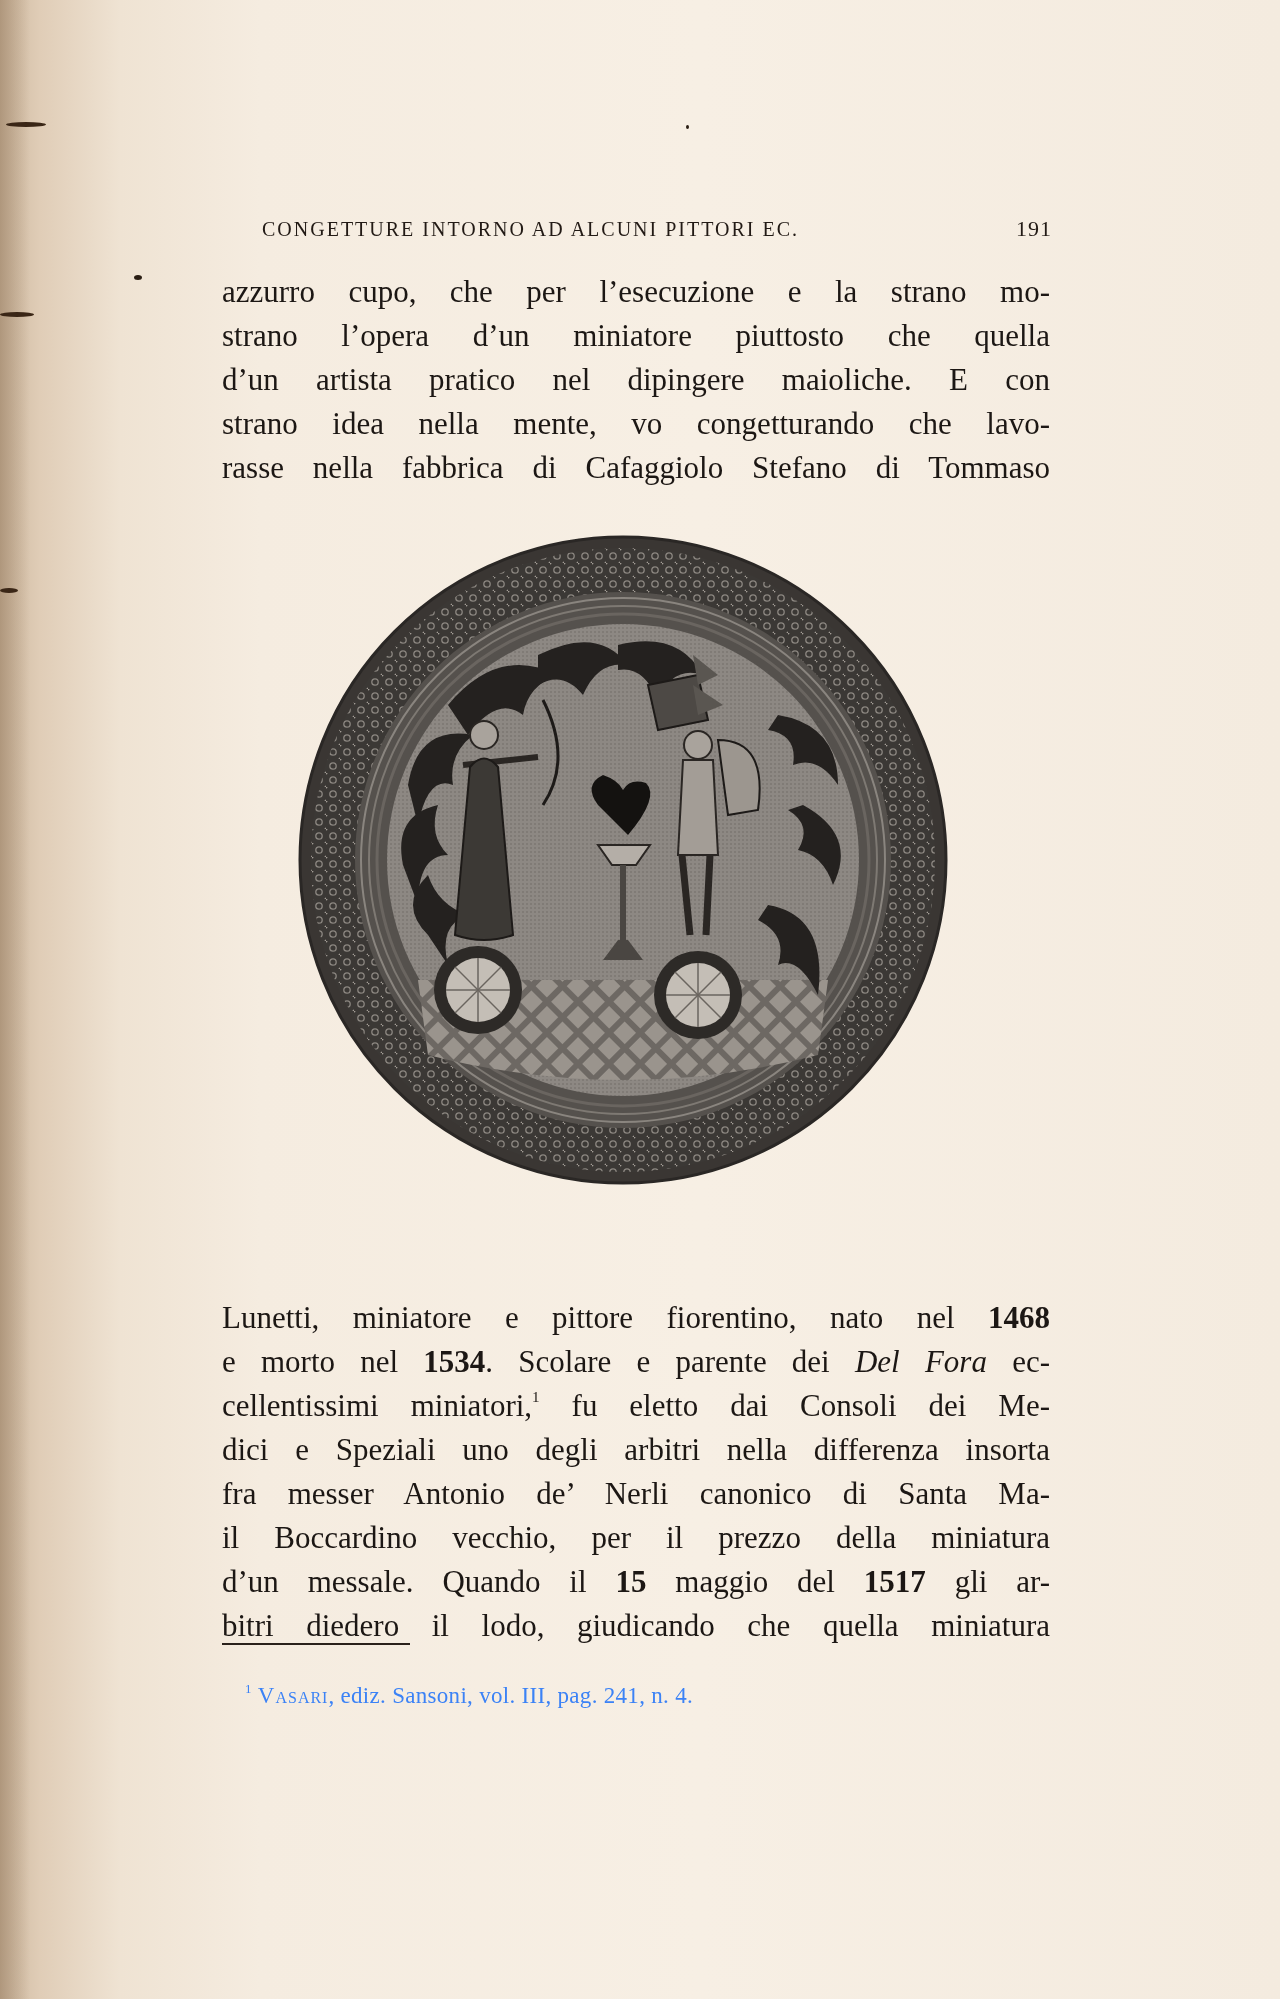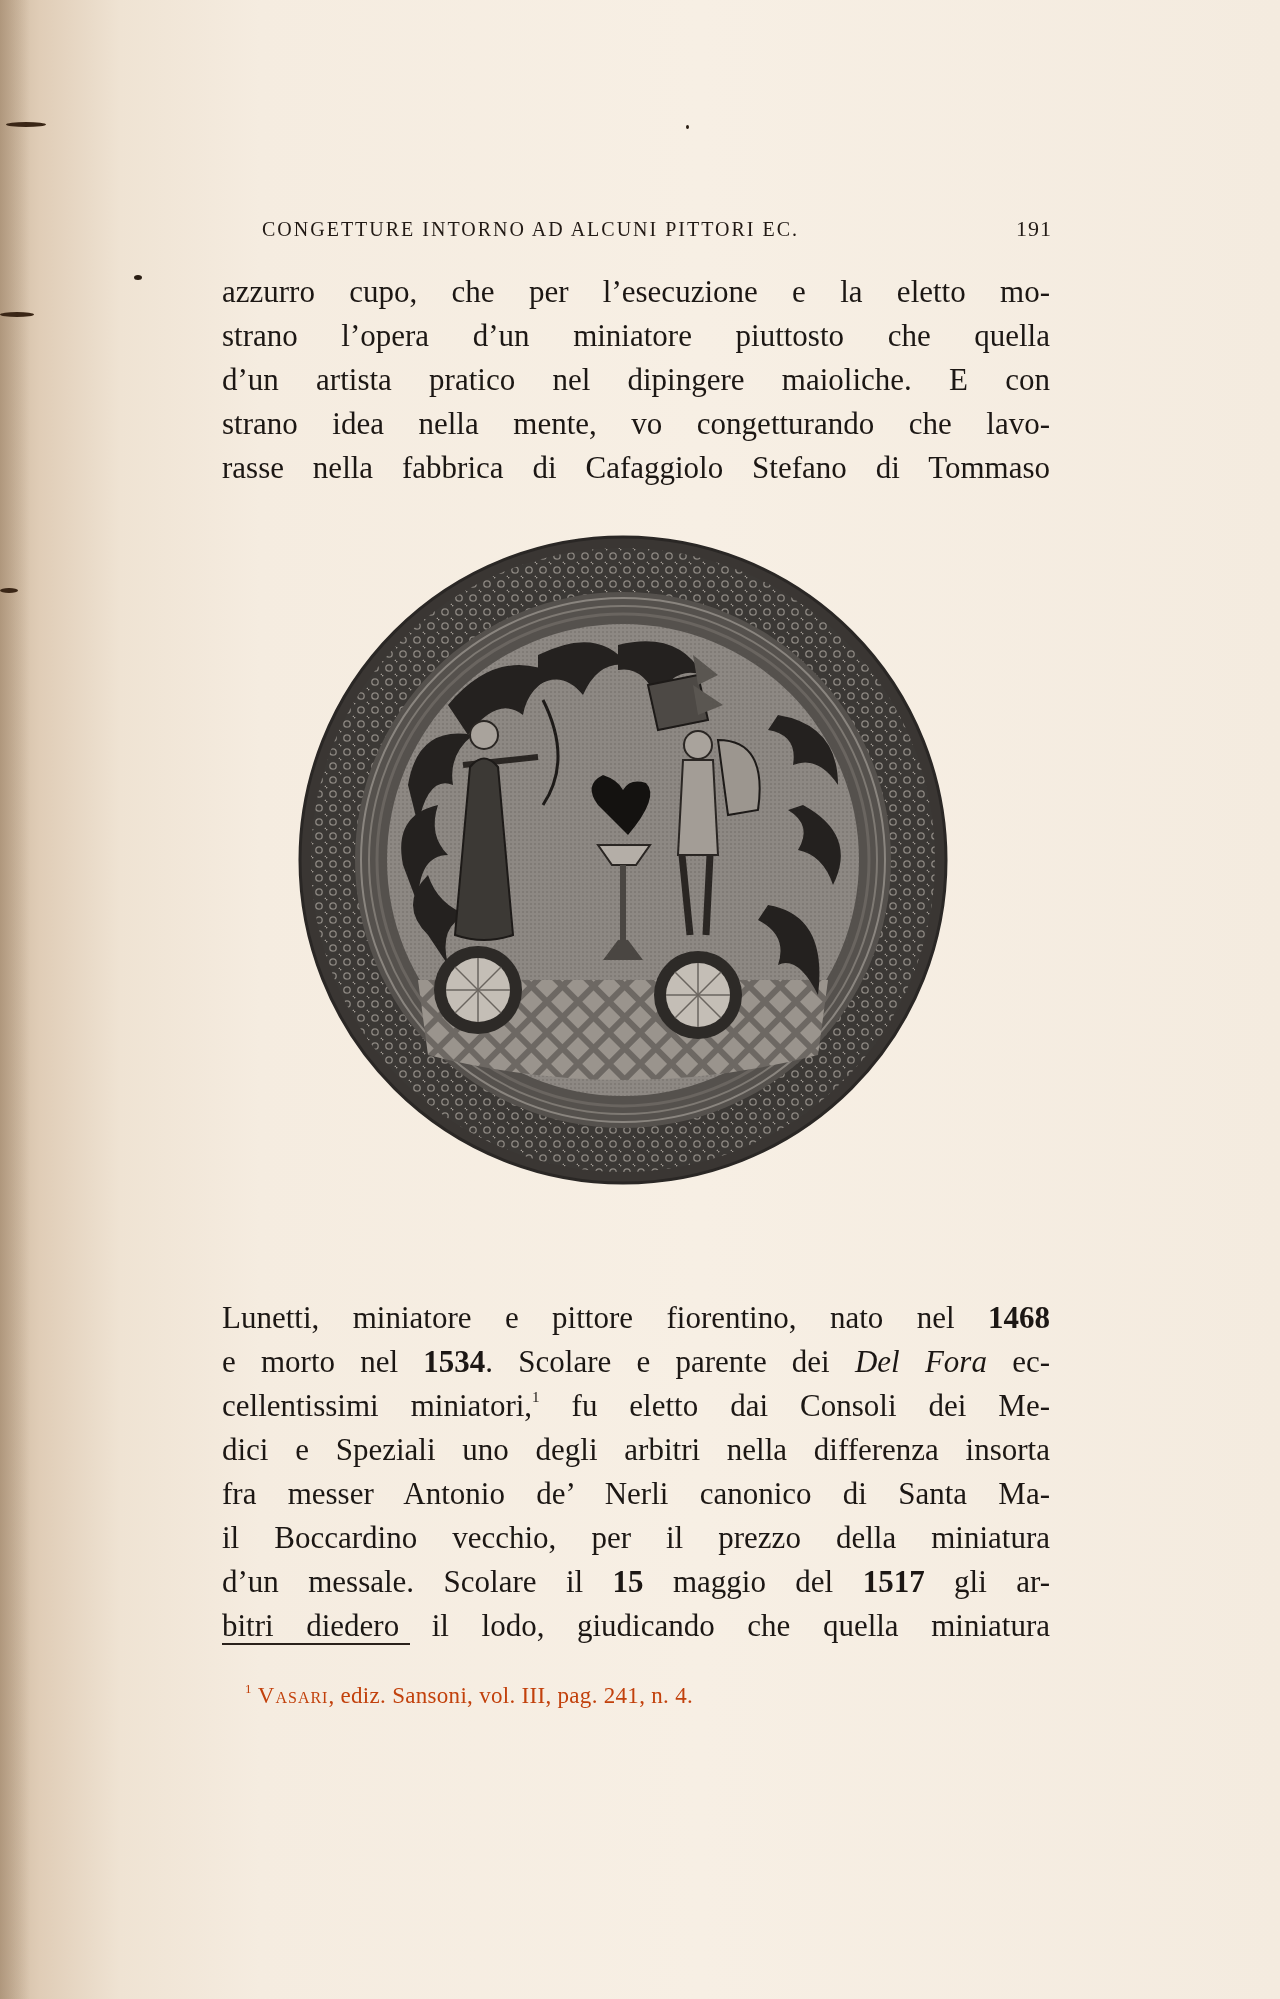--- a/index.html
+++ b/index.html
@@ -34,41 +34,41 @@
 
   .top-text { top: 270px; }
   .bottom-text { top: 1296px; }
 
   .figure {
     position: absolute; left: 298px; top: 535px; width: 650px; height: 650px;
   }
   .figure svg { width: 650px; height: 650px; display: block; }
 
   .footnote-rule { position: absolute; left: 222px; top: 1643px; width: 188px; height: 2px; background: #2a211b; }
-  .footnote { position: absolute; left: 245px; top: 1683px; font-size: 23px; letter-spacing: 0.3px; color: #c2410c; }
+  .footnote { position: absolute; left: 245px; top: 1683px; font-size: 23px; letter-spacing: 0.3px; color: #3b82f6; }
   .footnote sup { font-size: 13px; vertical-align: 10px; line-height: 0; margin-right: 6px; }
   .footnote .author { font-variant: small-caps; letter-spacing: 1px; }
 </style>
 </head>
 <body>
 
 <div class="gutter-shadow"></div>
 <div class="edge-mark" style="left:6px;top:122px;width:40px;height:5px;"></div>
 <div class="edge-mark" style="left:0px;top:312px;width:34px;height:5px;"></div>
 <div class="edge-mark" style="left:0px;top:588px;width:18px;height:5px;"></div>
 <div class="speck" style="left:134px;top:275px;width:8px;height:5px;"></div>
 <div class="speck" style="left:686px;top:125px;width:3px;height:4px;"></div>
 
 <div class="running-head">
   <span class="title">Congetture intorno ad alcuni pittori ec.</span>
   <span class="pageno">191</span>
 </div>
 
 <div class="text-block top-text">
-  <span class="line">azzurro cupo, che per l’esecuzione e la eletto mo-</span>
+  <span class="line">azzurro cupo, che per l’esecuzione e la strano mo-</span>
   <span class="line">strano l’opera d’un miniatore piuttosto che quella</span>
   <span class="line">d’un artista pratico nel dipingere maioliche. E con</span>
   <span class="line">strano idea nella mente, vo congetturando che lavo-</span>
   <span class="line last">rasse nella fabbrica di Cafaggiolo Stefano di Tommaso</span>
 </div>
 
 <div class="figure">
   <svg viewBox="0 0 650 650">
     <defs>
       <pattern id="rimpat" width="14" height="14" patternUnits="userSpaceOnUse">
@@ -151,20 +151,20 @@
   </svg>
 </div>
 
 <div class="text-block bottom-text">
   <span class="line"><span>Lunetti, miniatore e pittore fiorentino, nato nel </span><span class="num">1468</span></span>
   <span class="line"><span>e morto nel </span><span class="num">1534</span><span>. Scolare e parente dei </span><i>Del Fora</i><span> ec-</span></span>
   <span class="line"><span>cellentissimi miniatori,</span><sup>1</sup><span> fu eletto dai Consoli dei Me-</span></span>
   <span class="line">dici e Speziali uno degli arbitri nella differenza insorta</span>
   <span class="line">fra messer Antonio de’ Nerli canonico di Santa Ma-</span>
   <span class="line">il Boccardino vecchio, per il prezzo della miniatura</span>
-  <span class="line"><span>d’un messale. Scolare il </span><span class="num">15</span><span> maggio del </span><span class="num">1517</span><span> gli ar-</span></span>
+  <span class="line"><span>d’un messale. Quando il </span><span class="num">15</span><span> maggio del </span><span class="num">1517</span><span> gli ar-</span></span>
   <span class="line last">bitri diedero il lodo, giudicando che quella miniatura</span>
 </div>
 
 <div class="footnote-rule"></div>
 <div class="footnote">
   <sup>1</sup><span class="author">Vasari</span><span>, ediz. Sansoni, vol. III, pag. 241, n. 4.</span>
 </div>
 
 </body></html>

